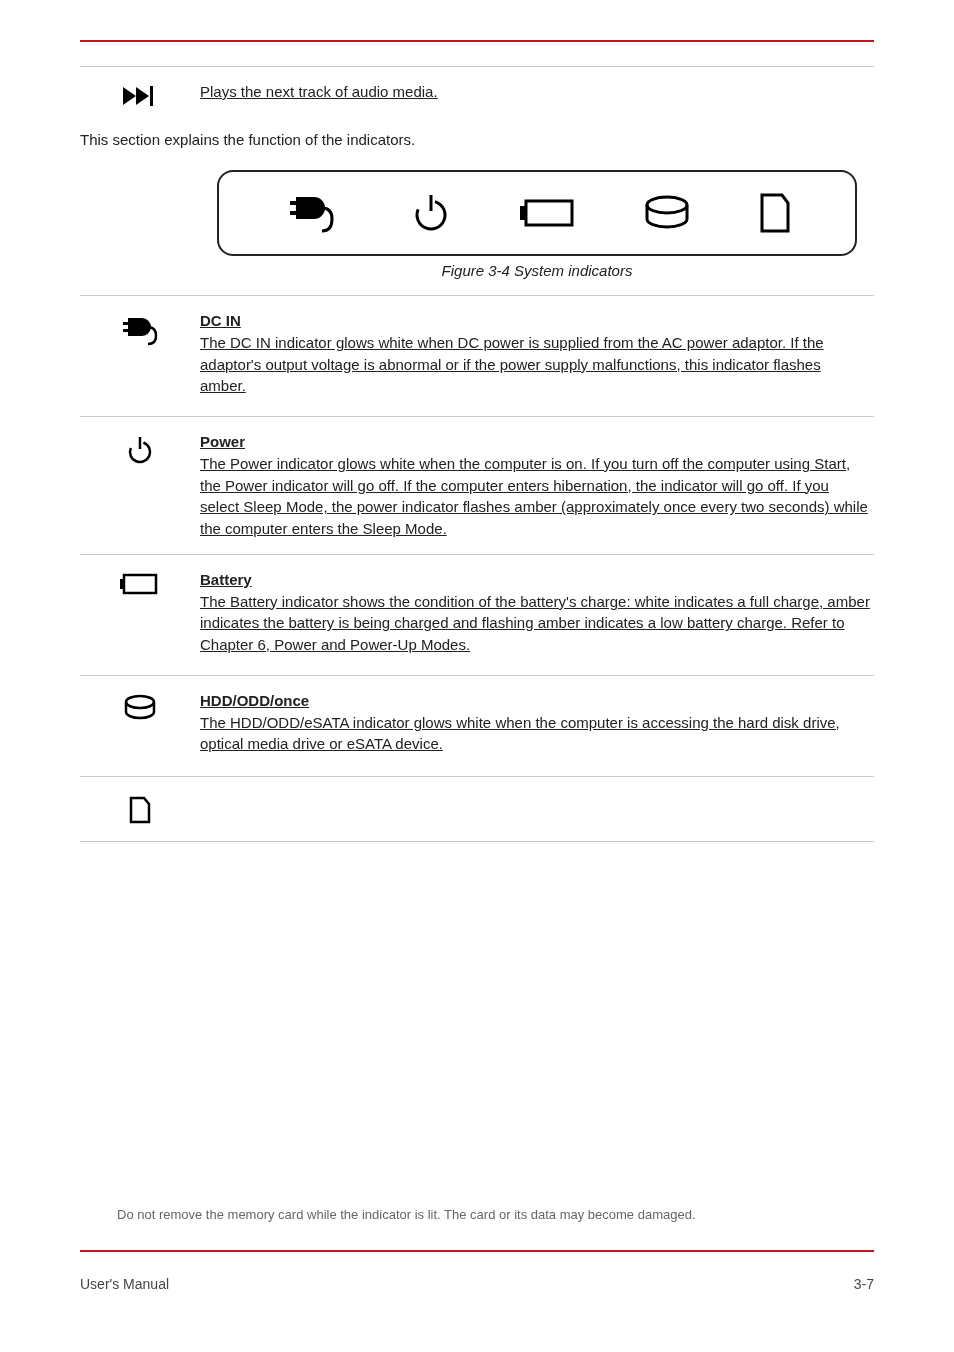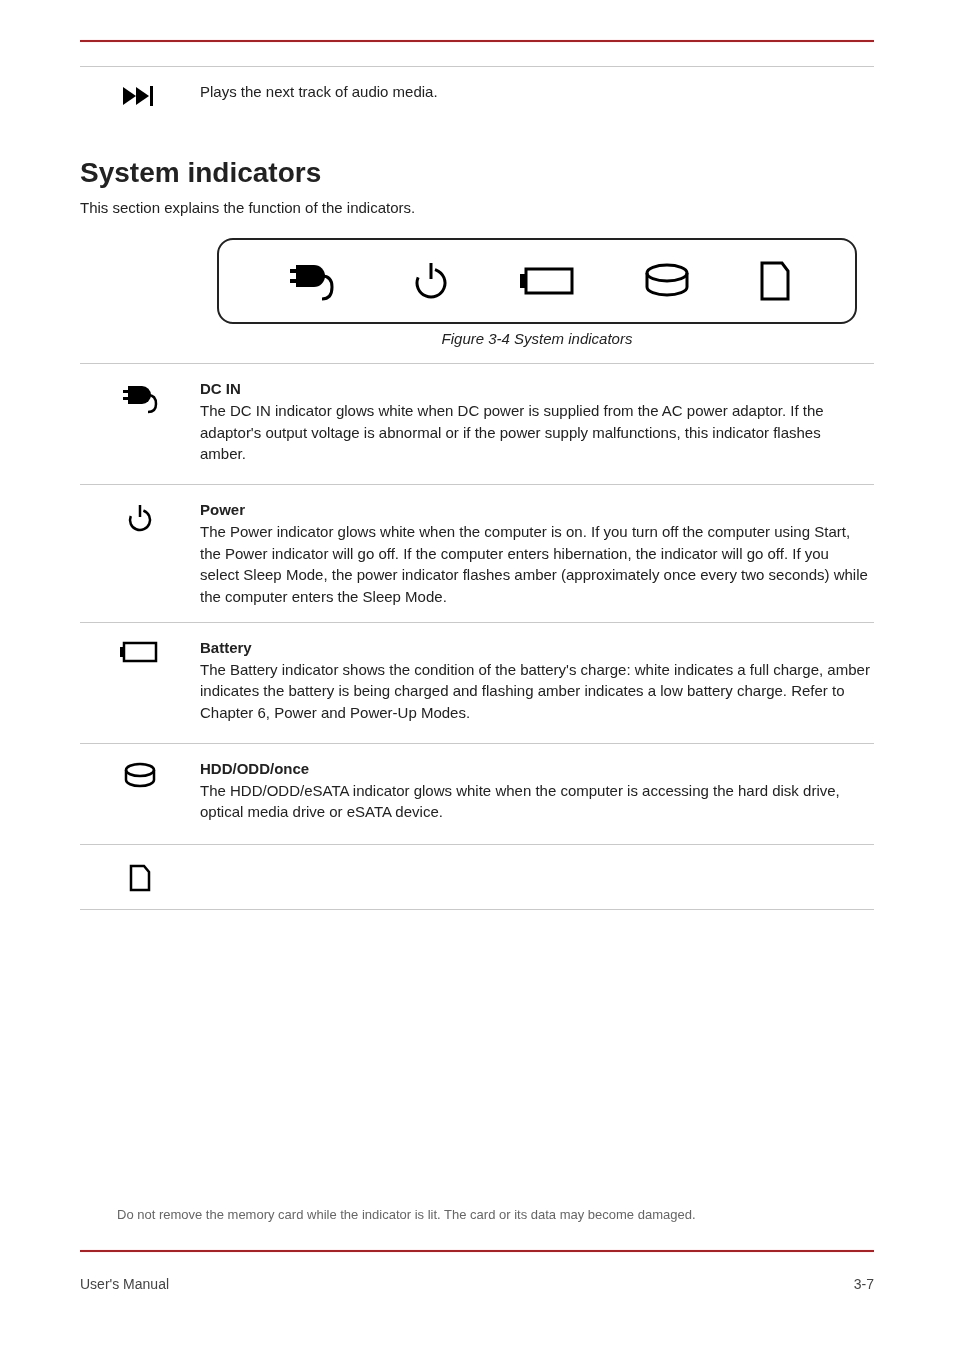--- a/index.html
+++ b/index.html
@@ -35,20 +35,21 @@
     display: flex;
     align-items: flex-start;
     justify-content: center;
     padding-top: 18px;
   }
   .text-col {
     flex: 1;
     padding: 14px 4px 14px 0;
     font-size: 15px;
     line-height: 1.45;
+    text-decoration: underline;
   }
   .section-title {
     font-size: 28px;
     font-weight: bold;
     margin: 26px 0 10px 0;
     color: #222;
   }
   .section-sub {
     font-size: 15px;
     margin: 0 0 18px 0;
@@ -111,21 +112,20 @@
         <svg width="34" height="22" viewBox="0 0 34 22">
           <polygon points="0,2 13,11 0,20" fill="#000"></polygon>
           <polygon points="13,2 26,11 13,20" fill="#000"></polygon>
           <rect x="27" y="1" width="3" height="20" fill="#000"></rect>
         </svg>
       </div>
       <div class="text-col">Plays the next track of audio media.</div>
     </div>
   </div>
 
-  <div class="section-title">System indicators</div>
   <div class="section-sub">This section explains the function of the indicators.</div>
 
   <div class="figure-wrap">
     <div class="hspacer"></div>
     <div class="figure-body">
       <div class="indicator-box">
 
         <svg width="60" height="48" viewBox="0 0 60 48">
           <rect x="8" y="12" width="6" height="4" fill="#000"></rect>
           <rect x="8" y="22" width="6" height="4" fill="#000"></rect>

